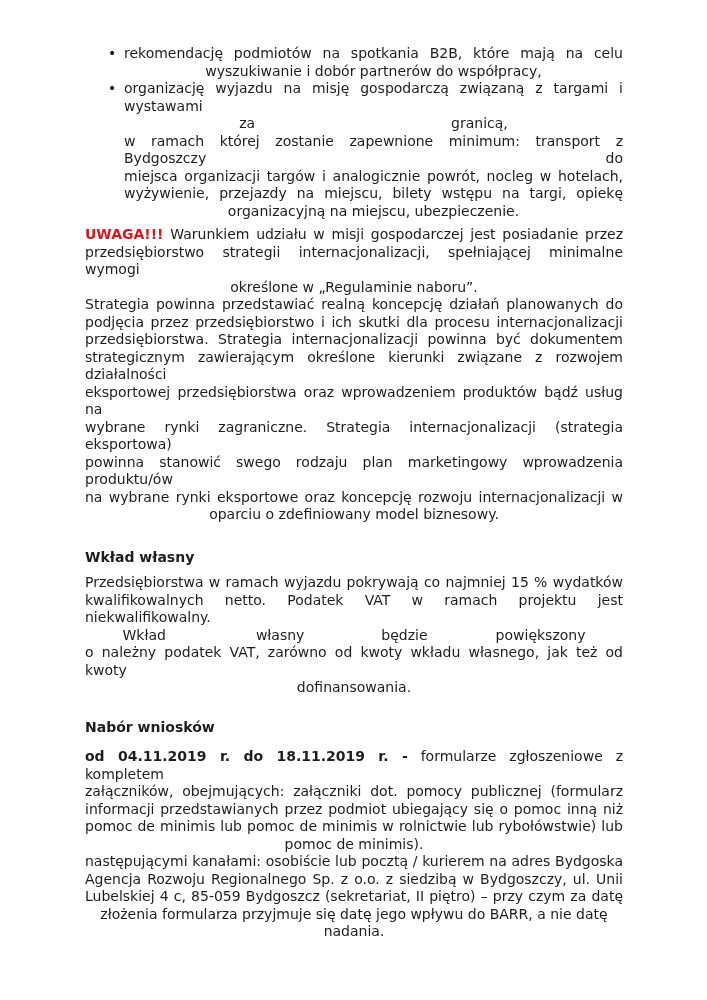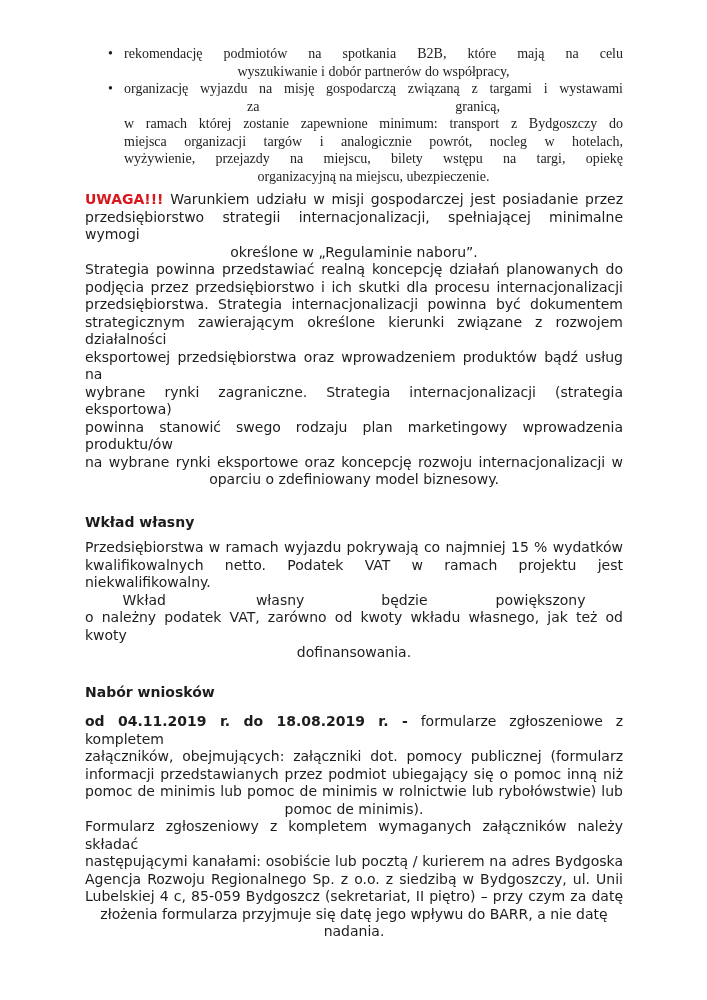--- a/index.html
+++ b/index.html
@@ -18,21 +18,21 @@
     color: var(--text, #1d1d1d);
   }
   .row { min-height: 17.5px; }
   .row.just { text-align: justify; text-align-last: justify; text-justify: inter-word; }
   .row.last { text-align: center; }
   .row.spread { text-align: center; white-space: nowrap; }
   .gap { display: inline-block; height: 1px; vertical-align: baseline; }
   .heading { font-weight: bold; }
   .b { font-weight: bold; }
   .rb { font-weight: bold; color: var(--red, #d9161c); }
-  ul.bullets { margin: 0; padding: 0; list-style: none; font-family: Liberation Serif, serif; }
+  ul.bullets { margin: 0; padding: 0; list-style: none; }
   ul.bullets li { position: relative; padding-left: 39px; }
   ul.bullets li::before {
     content: "\2022";
     position: absolute;
     left: 23px;
     top: 0;
   }
   
   .sp-uwaga      { margin-top: 6px; }
   .sp-para       { }
@@ -79,27 +79,26 @@
       <div class="heading sp-head1">Wkład własny</div>
       <div class="para sp-after-head">
         <div class="row just"><span>Przedsiębiorstwa w ramach wyjazdu pokrywają co najmniej 15 % wydatków</span></div>
         <div class="row just"><span>kwalifikowalnych netto. Podatek VAT w ramach projektu jest niekwalifikowalny.</span></div>
         <div class="row spread"><span>Wkład</span><span class="gap" style="width: 90px;"></span><span>własny</span><span class="gap" style="width: 77px;"></span><span>będzie</span><span class="gap" style="width: 68px;"></span><span>powiększony</span></div>
         <div class="row just"><span>o należny podatek VAT, zarówno od kwoty wkładu własnego, jak też od kwoty</span></div>
         <div class="row last"><span>dofinansowania.</span></div>
       </div>
       <div class="heading sp-head2">Nabór wniosków</div>
       <div class="para sp-after-head2">
-        <div class="row just"><span class="b">od 04.11.2019 r. do 18.08.2019 r. -</span><span> formularze zgłoszeniowe z kompletem</span></div>
+        <div class="row just"><span class="b">od 04.11.2019 r. do 18.11.2019 r. -</span><span> formularze zgłoszeniowe z kompletem</span></div>
         <div class="row just"><span>załączników, obejmujących: załączniki dot. pomocy publicznej (formularz</span></div>
         <div class="row just"><span>informacji przedstawianych przez podmiot ubiegający się o pomoc inną niż</span></div>
         <div class="row just"><span>pomoc de minimis lub pomoc de minimis w rolnictwie lub rybołówstwie) lub</span></div>
         <div class="row last"><span>pomoc de minimis).</span></div>
       </div>
       <div class="para sp-para">
-        <div class="row just"><span>Formularz zgłoszeniowy z kompletem wymaganych załączników należy składać</span></div>
         <div class="row just"><span>następującymi kanałami: osobiście lub pocztą / kurierem na adres Bydgoska</span></div>
         <div class="row just"><span>Agencja Rozwoju Regionalnego Sp. z o.o. z siedzibą w Bydgoszczy, ul. Unii</span></div>
         <div class="row just"><span>Lubelskiej 4 c, 85-059 Bydgoszcz (sekretariat, II piętro) – przy czym za datę</span></div>
         <div class="row last"><span>złożenia formularza przyjmuje się datę jego wpływu do BARR, a nie datę nadania.</span></div>
       </div>
     </div>
 </div>
 
 </body></html>

